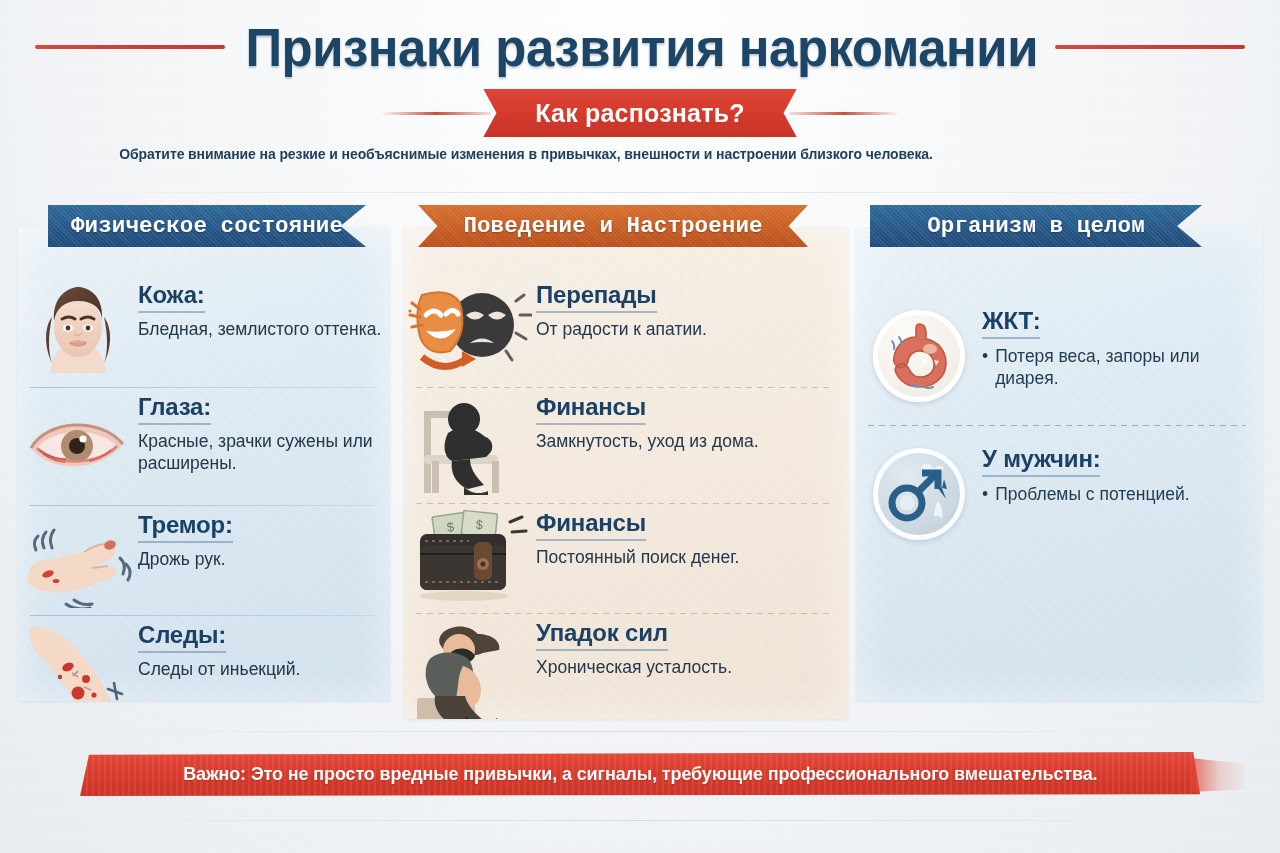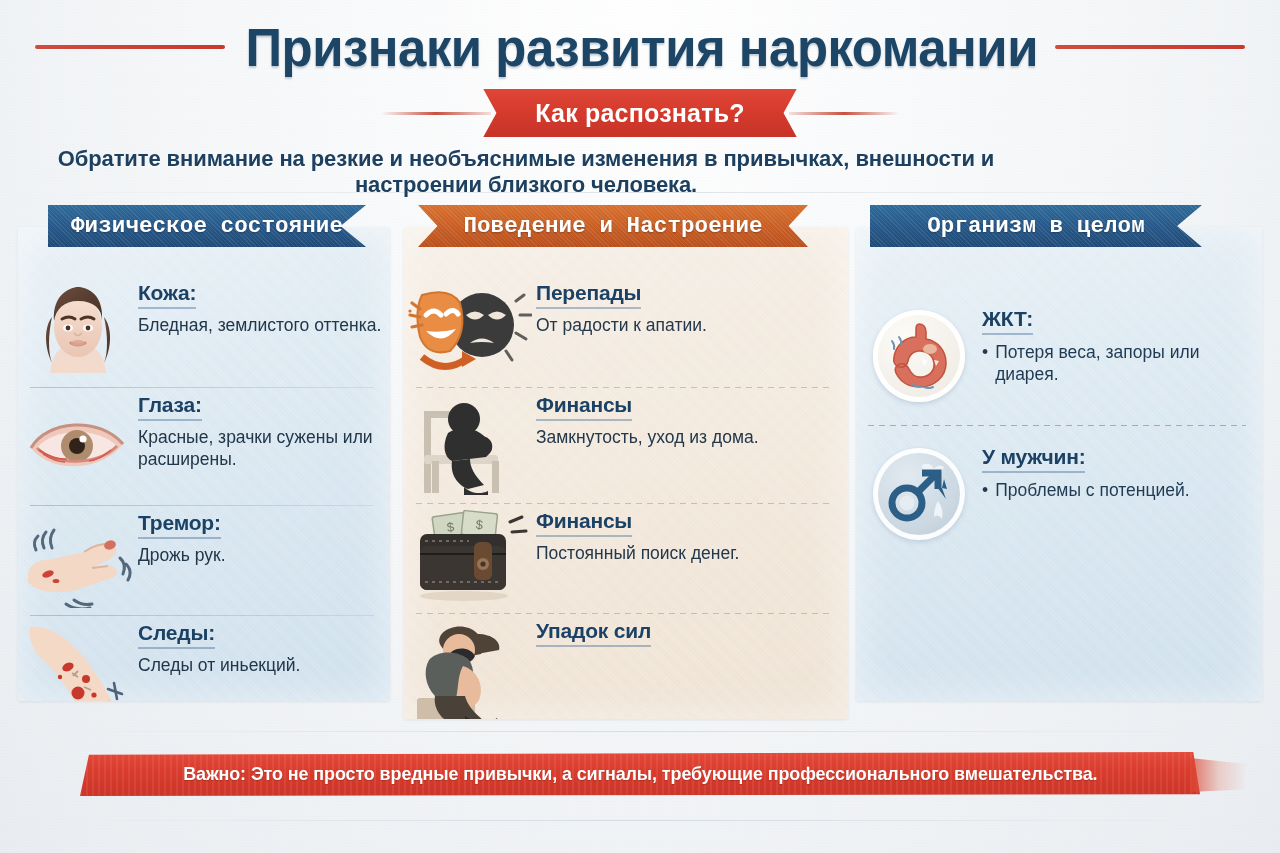--- a/index.html
+++ b/index.html
@@ -44,21 +44,21 @@
     color:#fff; font-weight:700; font-size:25px; letter-spacing:.2px;
     clip-path:polygon(0 0, 100% 0, 100% 100%, 0 100%, 4.2% 50%);
     box-shadow:0 3px 6px rgba(120,40,30,.25);
     margin:0 -8px;
   }
   .ribbon-red.both{
     clip-path:polygon(0 0, 100% 0, 95.8% 50%, 100% 100%, 0 100%, 4.2% 50%);
   }
   .lede{
     position:absolute; top:146px; left:0; width:1016px; text-align:center;
-    font-size:22px; font-weight:700; color:#1d4060; letter-spacing:-0.1px;
+    font-size:14px; font-weight:700; color:#1d4060; letter-spacing:-0.1px;
     text-shadow:0 1px 1px rgba(255,255,255,.8);
     padding-left:36px;
   }
   .hairline{ position:absolute; left:60px; width:1160px; height:1px;
              background:linear-gradient(90deg,rgba(40,70,100,0),rgba(40,70,100,.14),rgba(40,70,100,0)); }
 
   
   .cols{ position:absolute; left:0; top:205px; width:1280px; height:520px; }
 
   .panel{ position:absolute; top:22px; border-radius:3px; overflow:hidden; }
@@ -117,21 +117,21 @@
   }
   .blue-div + .blue-div::before{ background:linear-gradient(90deg,rgba(45,85,125,.28),rgba(45,85,125,.10)); }
   .cream-div + .cream-div::before{
     background:repeating-linear-gradient(90deg, rgba(150,115,85,.38) 0 6px, rgba(150,115,85,0) 6px 11px); }
   .dash-div + .dash-div::before{
     background:repeating-linear-gradient(90deg, rgba(45,85,125,.40) 0 6px, rgba(45,85,125,0) 6px 11px); }
 
   .icon-cell{ flex:0 0 auto; display:flex; align-items:center; justify-content:center; }
   .txt-cell{ flex:1 1 auto; padding-top:6px; }
   .h{
-    display:inline-block; font-size:21px; font-weight:700; color:#1b4265;
+    display:inline-block; font-size:24px; font-weight:700; color:#1b4265;
     border-bottom:2px solid rgba(50,95,140,.38); padding-bottom:2px; margin-bottom:6px;
     letter-spacing:-0.2px;
   }
   .d{ font-size:17.5px; color:#22374a; line-height:1.25; max-width:248px; }
   .mid .d{ color:#23384b; }
   .bullet{ display:flex; gap:7px; font-size:17.5px; color:#1f3a52; line-height:1.26; }
   .bullet .dot{ flex:0 0 auto; }
 
   
   .circle{
@@ -422,20 +422,21 @@
             <path d="M44 36 C52 30 64 32 68 40 C64 50 48 50 44 36 Z" fill="#2b2b2b"></path>
             <path d="M22 44 C30 34 52 34 62 44 C70 56 66 74 56 82 L28 80 C18 70 16 54 22 44 Z" fill="#5b5f5b"></path>
             <path d="M56 50 C70 54 78 70 72 84 C66 94 54 94 48 86 C52 74 50 60 56 50 Z" fill="#e8bb9c"></path>
             <path d="M28 80 C26 92 34 104 46 108 L76 104 C66 96 60 88 58 80 Z" fill="#4a4139"></path>
             <path d="M58 100 C68 108 82 108 90 102 L92 108 L58 110 Z" fill="#2f2923"></path>
             <ellipse cx="64" cy="112" rx="40" ry="4" fill="#dccdb9" opacity=".7"></ellipse>
           </svg>
         </div>
         <div class="txt-cell">
           <div class="h">Упадок сил</div>
+          <div class="d">Хроническая усталость.</div>
         </div>
       </div>
 
     </div>
   </div>
   <div class="ribbon" id="ribbon-mid">
     <div class="grain"></div>
     <span>Поведение и Настроение</span>
   </div>
 

